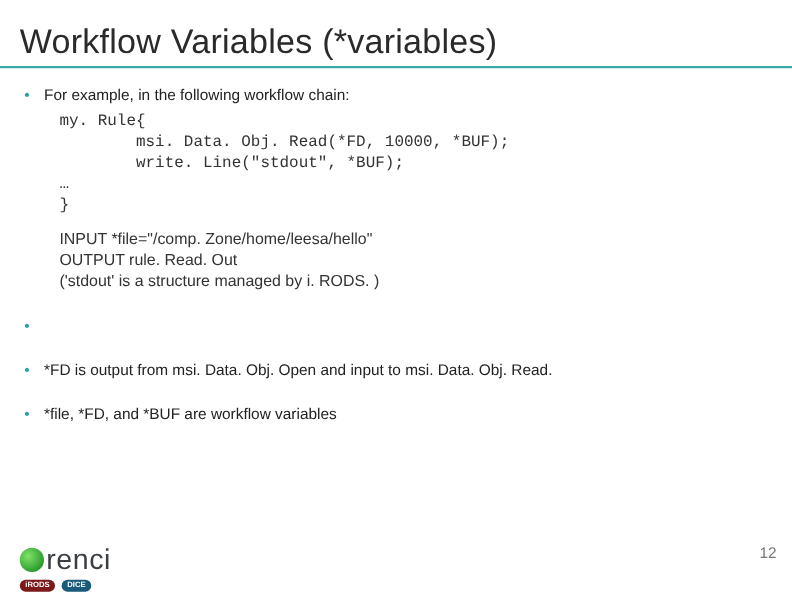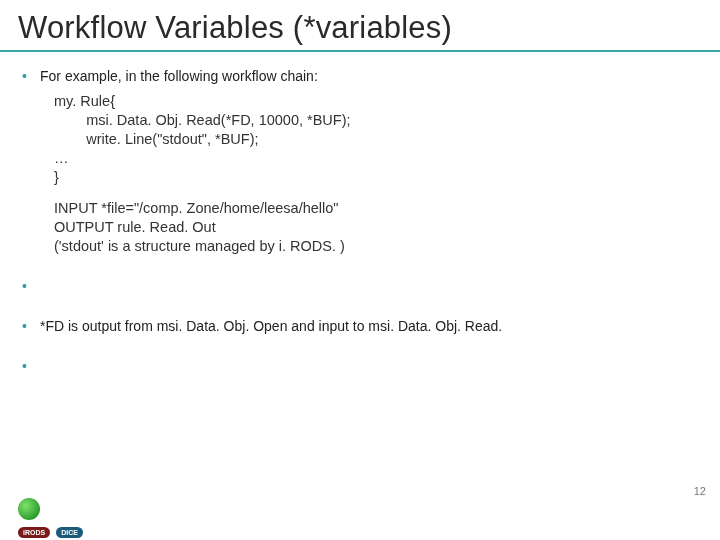--- a/index.html
+++ b/index.html
@@ -8,21 +8,21 @@
     height: 540px;
     font-family: Arial, Helvetica, sans-serif;
     background: #fff;
     position: relative;
     overflow: hidden;
   }
   .title {
     font-size: 31px;
     font-weight: 400;
     color: #2a2a2a;
-    padding: 10px 18px 4px 18px;
+    padding: 20px 18px 4px 18px;
     letter-spacing: 0.2px;
   }
   .divider {
     height: 2px;
     background: #3aa6a6;
     margin: 0 0 14px 0;
   }
   .content {
     padding: 0 18px 0 18px;
   }
@@ -44,41 +44,41 @@
     font-size: 14px;
     color: #222;
     line-height: 20px;
   }
   .code-block {
     margin-left: 36px;
     font-size: 14.5px;
     color: #333;
     line-height: 19px;
     margin-bottom: 12px;
-    font-family: Liberation Sans, sans-serif;
+    font-family: Liberation Mono, monospace;
   }
   .code-line { white-space: pre; }
   .io-block {
     margin-left: 36px;
     font-size: 14.5px;
     color: #333;
     line-height: 19px;
     margin-bottom: 20px;
   }
   .sec-bullets .bullet-row { margin-bottom: 20px; }
   .footer {
     position: absolute;
     left: 0; right: 0; bottom: 0;
     height: 52px;
   }
   .pagenum {
     position: absolute;
     right: 14px;
-    bottom: 43px;
-    font-size: 11px;
+    bottom: 30px;
+    font-size: 14px;
     color: #777;
   }
   .logo-renci {
     position: absolute;
     left: 18px;
     bottom: 16px;
     font-family: Arial, sans-serif;
     font-size: 26px;
     letter-spacing: 0.5px;
     color: #3a3f46;
@@ -139,27 +139,28 @@
   <div class="sec-bullets">
     <div class="bullet-row">
       <div class="bullet-dot">•</div>
     </div>
     <div class="bullet-row">
       <div class="bullet-dot">•</div>
       <div class="bullet-text">*FD is output from msi. Data. Obj. Open and input to msi. Data. Obj. Read.</div>
     </div>
     <div class="bullet-row">
       <div class="bullet-dot">•</div>
+      <div class="bullet-text">*file, *FD, and *BUF are workflow variables</div>
     </div>
   </div>
 
 </div>
 
 <div class="footer">
   <div class="pagenum">12</div>
   <div class="logo-renci">
-    <span class="dot"></span>
+    <span class="dot"></span><span>renci</span>
   </div>
   <div class="badges">
     <span class="badge irods">iRODS</span>
     <span class="badge dice">DICE</span>
   </div>
 </div>
 
 </body></html>

